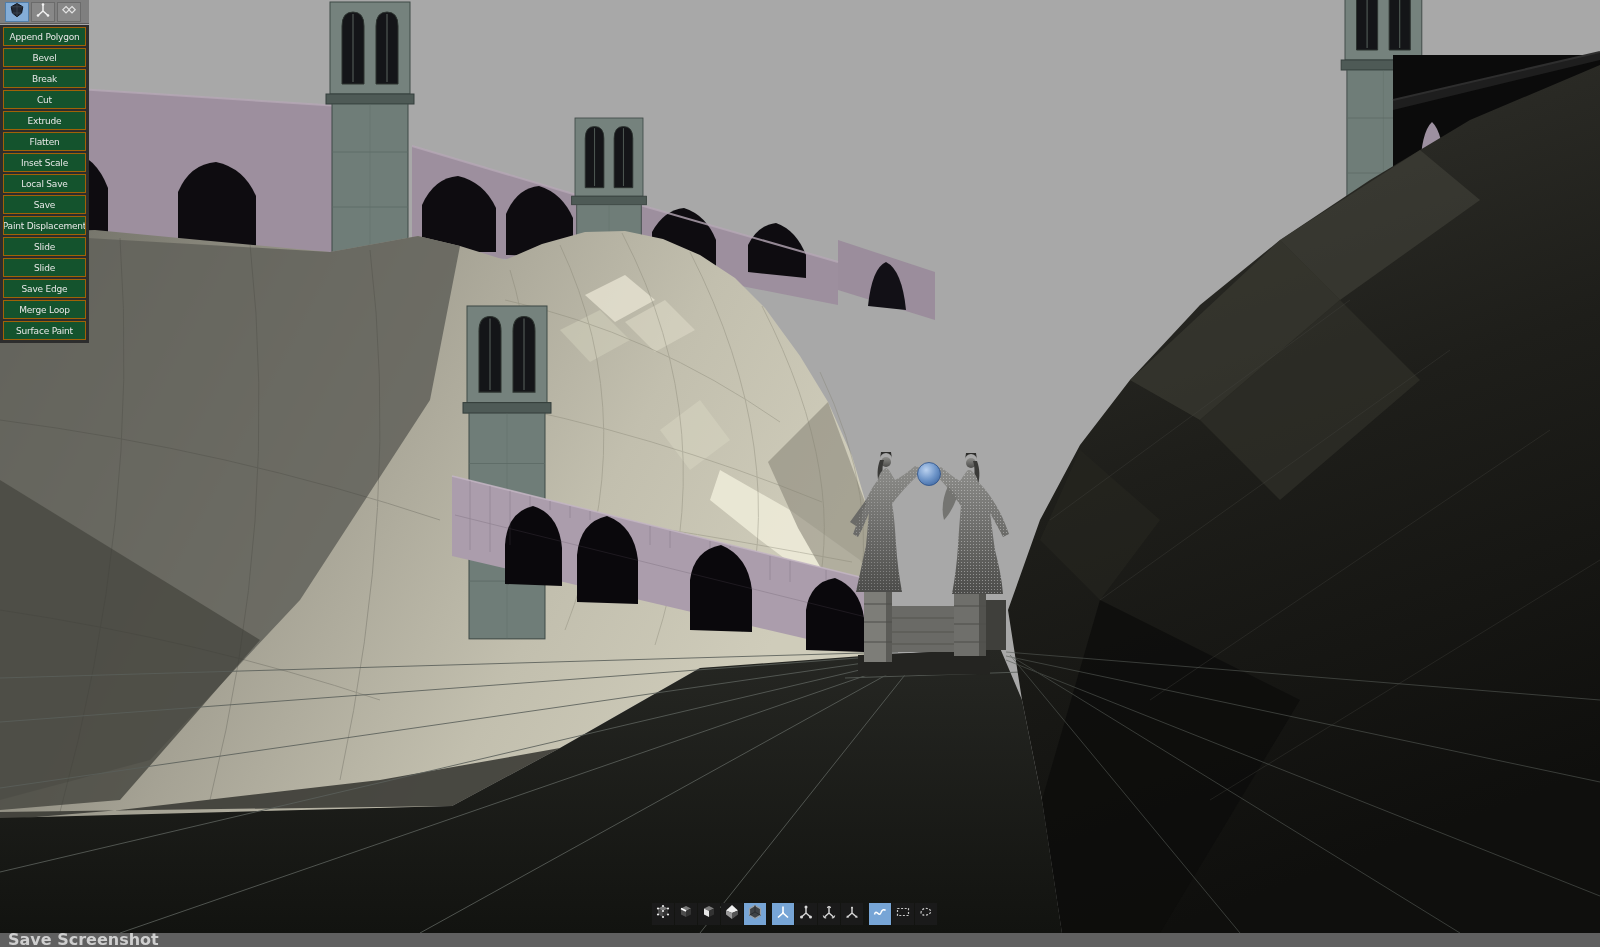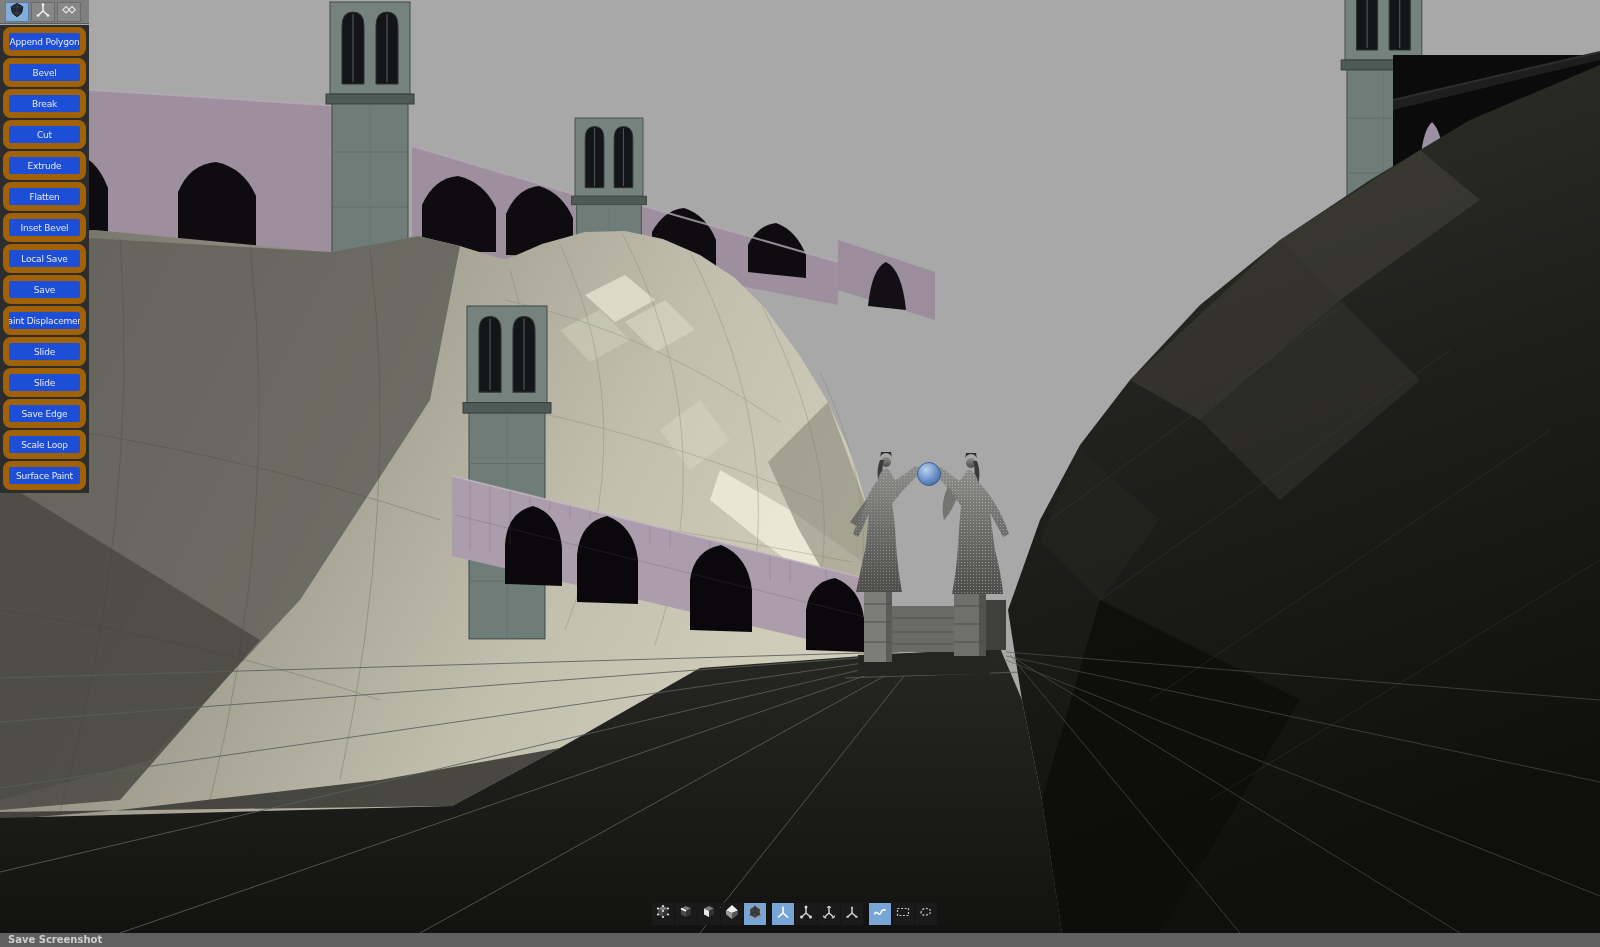--- a/index.html
+++ b/index.html
@@ -3,35 +3,35 @@
 <meta charset="utf-8">
 <style>
   html,body{margin:0;padding:0;background:#333;}
   .app{position:relative;width:1600px;height:947px;overflow:hidden;
        font-family:"DejaVu Sans",sans-serif;background:#a8a8a8;}
   .viewport{position:absolute;top:0;left:0;width:1600px;height:933px;}
   .viewport svg{display:block;}
 
   
   .status-bar{position:absolute;left:0;bottom:0;width:100%;height:14px;
-      background:#606060;color:#cfcfcf;font-size:10px;font-weight:bold;
+      background:#606060;color:#cfcfcf;font-size:16px;font-weight:bold;
       line-height:14px;padding-left:8px;box-sizing:border-box;}
 
   
   .top-toolbar{position:absolute;top:0;left:0;width:89px;height:24px;background:#7f7f7f;
       display:flex;align-items:center;gap:2px;padding-left:5px;box-sizing:border-box;
       border-bottom:1px solid #5c5c5c;}
   .tb-btn{width:24px;height:20px;display:flex;align-items:center;justify-content:center;
       background:#888;border:1px solid #6b6b6b;box-sizing:border-box;}
   .tb-btn.selected{background:#84add7;border-color:#517ea9;}
 
   
   .tool-menu{position:absolute;top:25px;left:0;width:89px;background:#2d2d2d;
       padding:2px 3px 3px 3px;box-sizing:border-box;display:flex;flex-direction:column;gap:2px;}
-  .menu-btn{height:17px;background:#1d4ed8;border:6px solid #a16207;border-radius:8px;
+  .menu-btn{height:17px;background:#14532d;border:1px solid #a16207;border-radius:0;
       color:#e8e8e8;font-size:9px;letter-spacing:-0.2px;display:flex;align-items:center;
       justify-content:center;white-space:nowrap;overflow:hidden;cursor:default;}
 
   
   .bottom-toolbar{position:absolute;left:652px;top:903px;display:flex;gap:6px;}
   .bt-group{display:flex;gap:1px;}
   .bb-btn{width:22px;height:22px;background:#1a1a1a;display:flex;align-items:center;
       justify-content:center;}
   .bb-btn.selected{background:#77a5d6;}
 </style>
@@ -293,28 +293,28 @@
     </div>
   </div>
 
   <div class="tool-menu">
     <div class="menu-btn">Append Polygon</div>
     <div class="menu-btn">Bevel</div>
     <div class="menu-btn">Break</div>
     <div class="menu-btn">Cut</div>
     <div class="menu-btn">Extrude</div>
     <div class="menu-btn">Flatten</div>
-    <div class="menu-btn">Inset Bevel</div>
+    <div class="menu-btn">Inset Scale</div>
     <div class="menu-btn">Local Save</div>
     <div class="menu-btn">Save</div>
     <div class="menu-btn">Paint Displacement</div>
     <div class="menu-btn">Slide</div>
     <div class="menu-btn">Slide</div>
     <div class="menu-btn">Save Edge</div>
-    <div class="menu-btn">Scale Loop</div>
+    <div class="menu-btn">Merge Loop</div>
     <div class="menu-btn">Surface Paint</div>
   </div>
 
   <div class="bottom-toolbar">
     <div class="bt-group">
       <div class="bb-btn">
         <span><svg width="16" height="16" viewBox="0 0 16 16">
           <path d="M8,2 L13,4.5 L8,7 L3,4.5 Z" fill="#7a7a7a"></path>
               <path d="M3,4.5 L8,7 L8,13 L3,10.5 Z" fill="#4c4c4c"></path>
           <path d="M8,7 L13,4.5 L13,10.5 L8,13 Z" fill="#333"></path>

